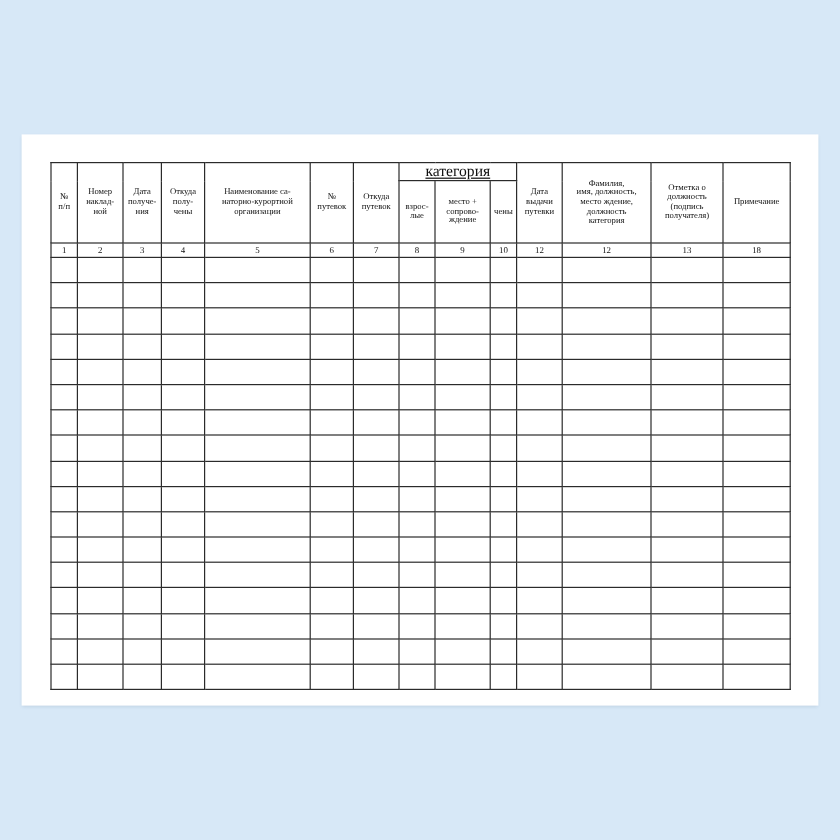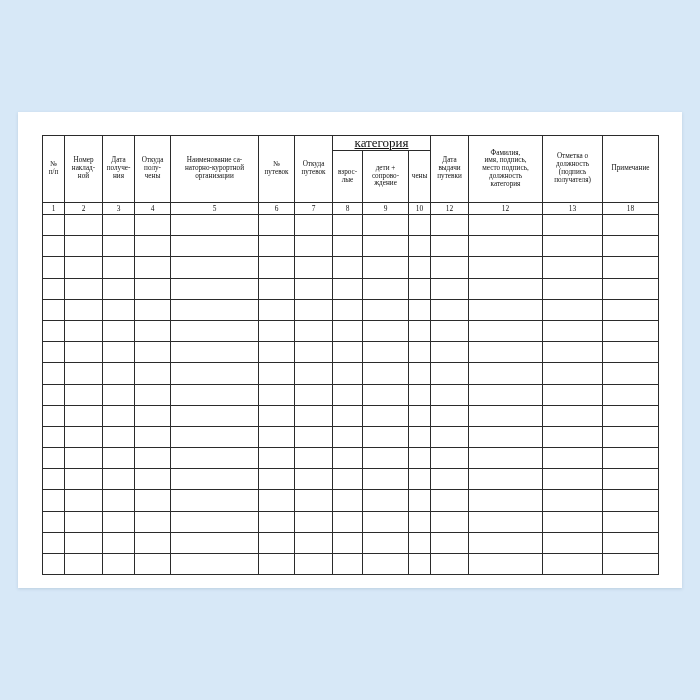--- a/index.html
+++ b/index.html
@@ -133,42 +133,42 @@
             <td class="cat-group-label" colspan="3">
               <span class="u">категория</span>
             </td>
             <td class="hdr-cell" rowspan="2">
               <div>Дата</div>
               <div>выдачи</div>
               <div>путевки</div>
             </td>
             <td class="hdr-cell" rowspan="2">
               <div>Фамилия,</div>
-              <div>имя, подпись,</div>
-              <div>место подпись,</div>
+              <div>имя, должность,</div>
+              <div>место ждение,</div>
               <div>должность</div>
               <div>категория</div>
             </td>
             <td class="hdr-cell" rowspan="2">
               <div>Отметка о</div>
               <div>должность</div>
               <div>(подпись</div>
               <div>получателя)</div>
             </td>
             <td class="hdr-cell" rowspan="2">
               <div>Примечание</div>
             </td>
           </tr>
           <tr>
             <td class="cat-sub">
               <div>взрос-</div>
               <div>лые</div>
             </td>
             <td class="cat-sub">
-              <div>дети +</div>
+              <div>место +</div>
               <div>сопрово-</div>
               <div>ждение</div>
             </td>
             <td class="cat-sub">
               <div>чены</div>
             </td>
           </tr>
           <tr class="numrow">
             <td>1</td>
             <td>2</td>

